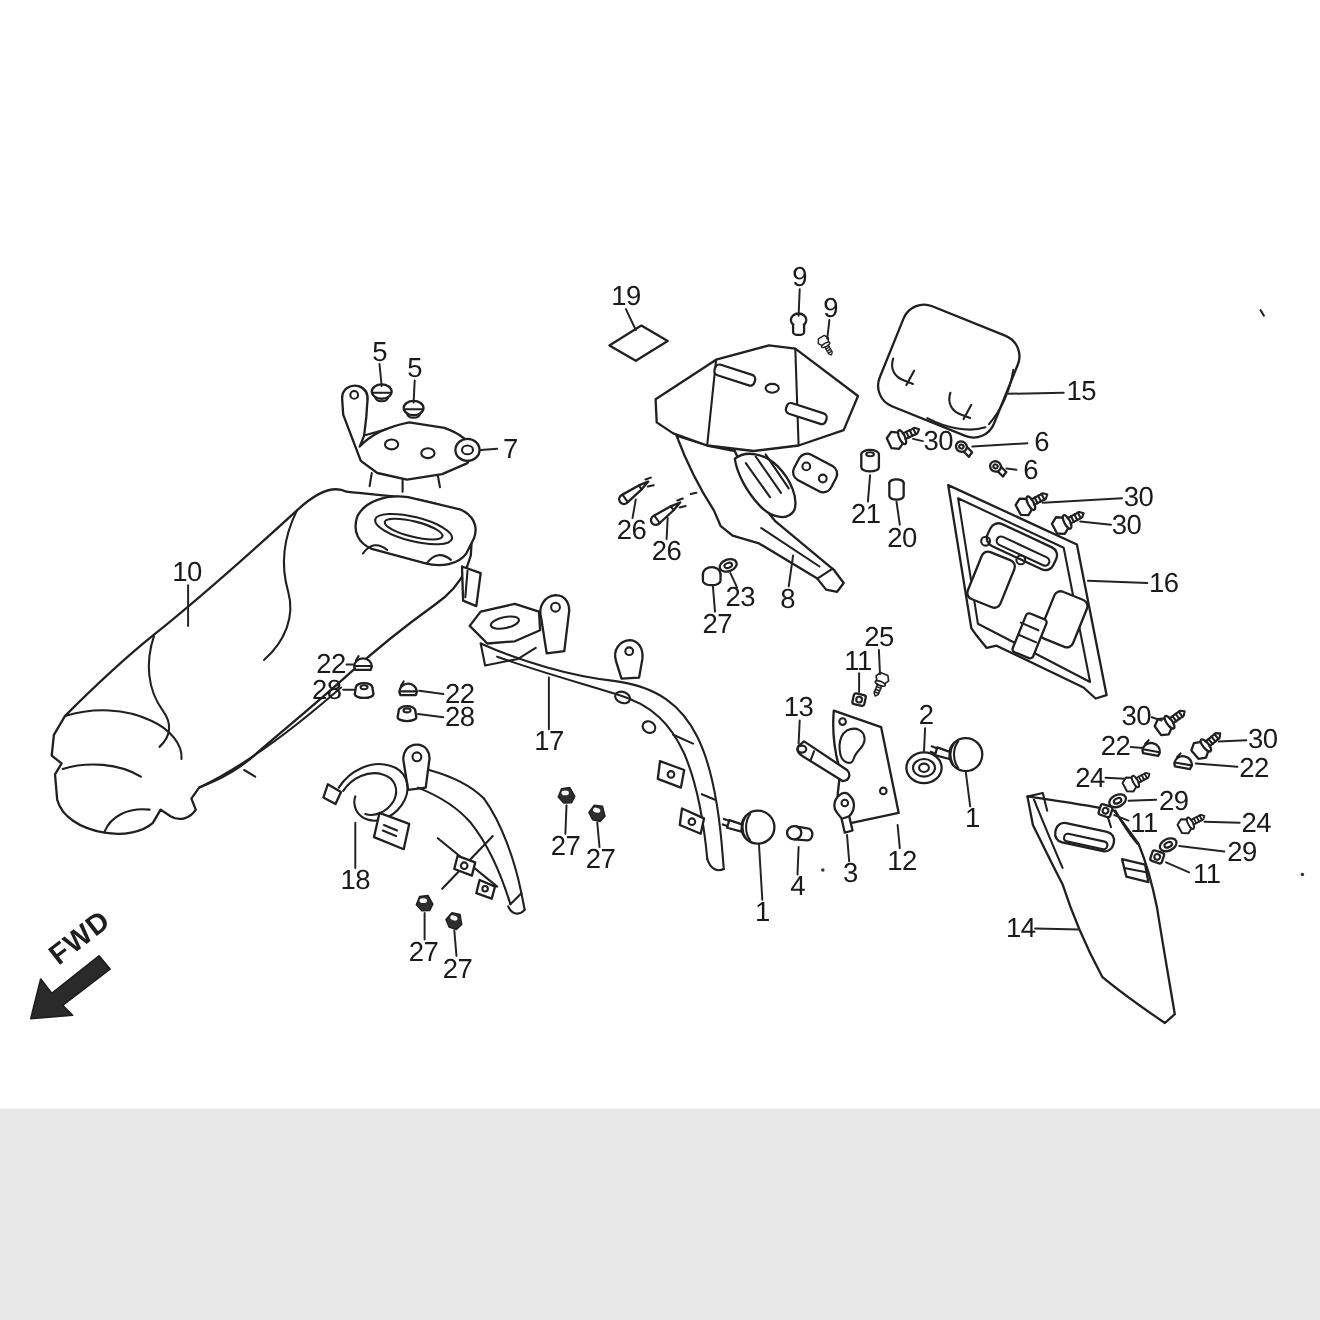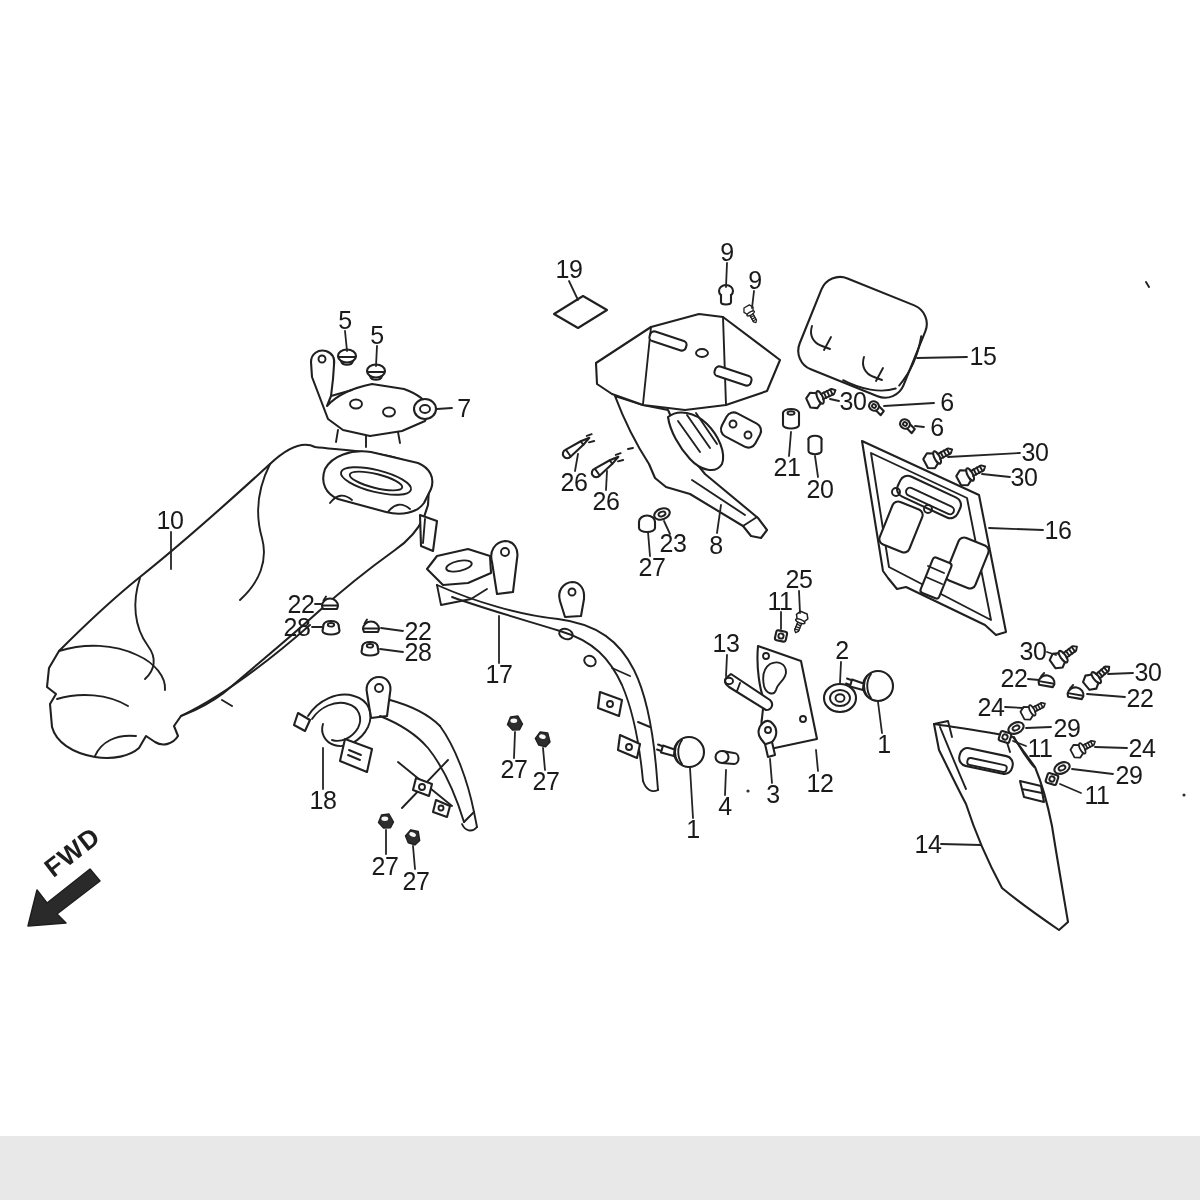--- a/index.html
+++ b/index.html
@@ -1,16 +1,16 @@
 <!DOCTYPE html>
 <html><head>
 <meta charset="utf-8">
 <style>
   html,body{margin:0;padding:0;background:#e8e8e8;}
-  .stage{position:relative;width:1200px;height:1136px;background:#ffffff;overflow:hidden;
+  .stage{position:relative;width:1200px;height:1008px;background:#ffffff;overflow:hidden;
          font-family:"Liberation Sans",sans-serif;}
   svg{position:absolute;left:0;top:0;}
   
   .p{fill:#ffffff;stroke:#202020;stroke-width:2.1;stroke-linejoin:round;stroke-linecap:round;}
   .l{fill:none;stroke:#202020;stroke-width:1.9;stroke-linejoin:round;stroke-linecap:round;}
   .d{fill:#2e2e2e;stroke:#202020;stroke-width:1.4;stroke-linejoin:round;}
   .hl{fill:#f8f8f8;stroke:none;}
   .ldr{stroke:#242424;stroke-width:1.8;stroke-linecap:round;}
   text.callout{font-family:"Liberation Sans",sans-serif;font-size:25px;fill:#1a1a1a;
                text-anchor:middle;letter-spacing:-0.5px;}

